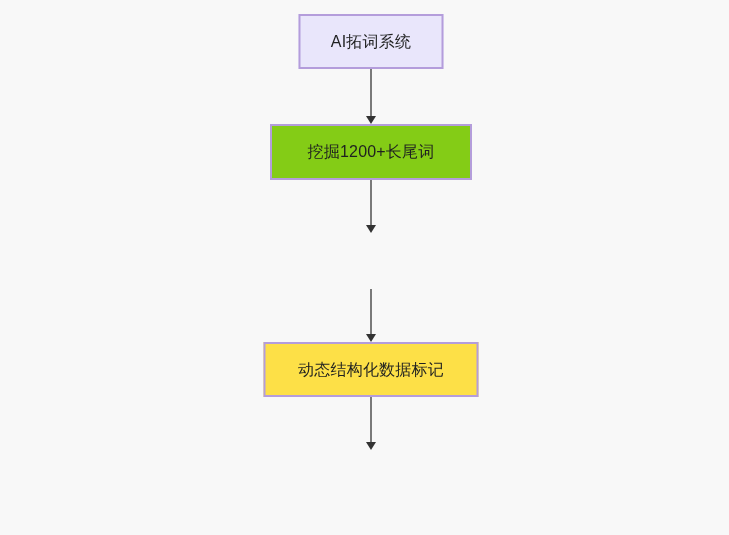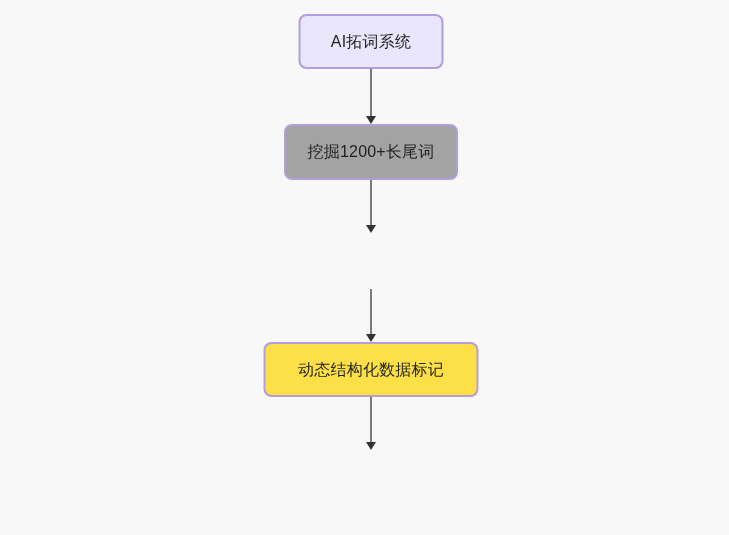--- a/index.html
+++ b/index.html
@@ -16,21 +16,21 @@
   #flowchart {
     position: relative;
     width: 729px;
     height: 535px;
   }
   .node {
     position: absolute;
     box-sizing: border-box;
     background: #e9e6fb;
     border: 2px solid #b49ddb;
-    border-radius: 8px;
+    border-radius: 0;
     display: flex;
     align-items: center;
     justify-content: center;
     transform: translateX(-50%);
   }
   .node-label {
     font-size: 16px;
     line-height: 1.2;
     color: #1f2020;
     white-space: nowrap;
@@ -77,19 +77,19 @@
       <div class="edge-line" style="height: 46px; background: rgb(122, 122, 122);"></div>
       <div class="edge-arrow" style="border-top-color: rgb(51, 51, 51);"></div>
     </div>
     <div class="edge" style="left: 371px; top: 397px; width: 12px; height: 53px;">
       <div class="edge-line" style="height: 46px; background: rgb(122, 122, 122);"></div>
       <div class="edge-arrow" style="border-top-color: rgb(51, 51, 51);"></div>
     </div>
     <div class="node" style="left: 371px; top: 14px; width: 145px; height: 55px; background: rgb(233, 230, 251); border-color: rgb(180, 157, 219);">
       <span class="node-label" style="color: rgb(31, 32, 32);">AI拓词系统</span>
     </div>
-    <div class="node" style="left: 371px; top: 124px; width: 174px; height: 56px; background: #a3a3a3; border-color: rgb(180, 157, 219);">
+    <div class="node" style="left: 371px; top: 124px; width: 202px; height: 56px; background: #84cc16; border-color: rgb(180, 157, 219);">
       <span class="node-label" style="color: rgb(31, 32, 32);">挖掘1200+长尾词</span>
     </div>
     <div class="node" style="left: 371px; top: 342px; width: 215px; height: 55px; background: #fde047; border-color: rgb(180, 157, 219);">
       <span class="node-label" style="color: rgb(31, 32, 32);">动态结构化数据标记</span>
     </div>
   </div>
 
 </body></html>

